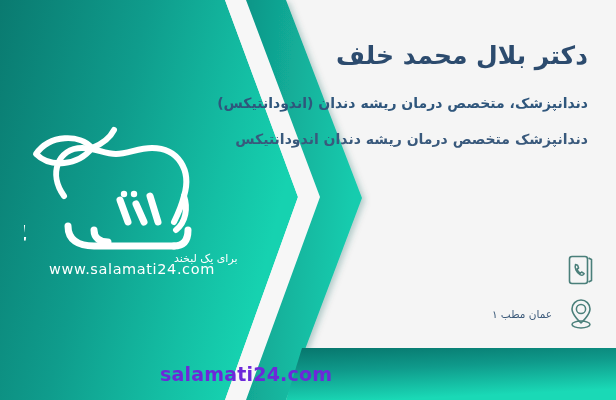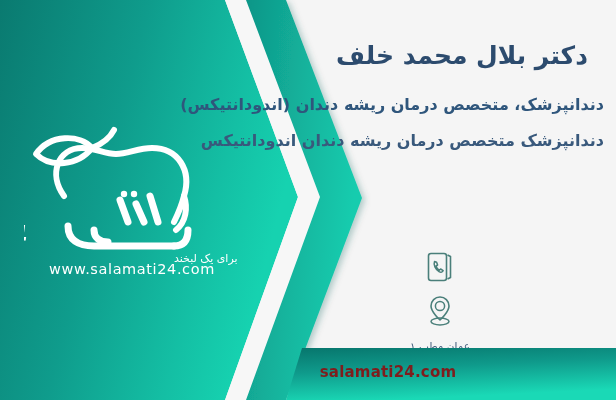--- a/index.html
+++ b/index.html
@@ -60,42 +60,42 @@
     font-size: 25px;
     font-weight: 700;
     color: #2c4b6e;
     letter-spacing: 0px;
     line-height: 1.25;
     white-space: nowrap;
   }
 
   .specialty-line {
     position: absolute;
-    right: 12px;
-    left: 0;
-    font-size: 16px;
+    right: 28px;
+    left: 0;
+    font-size: 14px;
     color: #2f567c;
     font-weight: 600;
     line-height: 1.5;
     white-space: nowrap;
     text-align: right;
   }
   .specialty-1 { top: 93px; }
   .specialty-2 { top: 129px; font-weight: 700; color: #39597c; }
 
   
   .contact-rows {
     position: absolute;
     right: 16px;
     top: 248px;
     width: 320px;
   }
   .contact-row {
     display: flex;
-    flex-direction: column;
+    flex-direction: row;
     align-items: center;
     justify-content: flex-start;
     gap: 10px;
     height: 44px;
   }
   .icon-box {
     width: 38px;
     height: 38px;
     flex: 0 0 38px;
     display: flex;
@@ -119,23 +119,22 @@
     width: 616px;
     height: 52px;
     overflow: hidden;
   }
   .bottom-bar svg { display: block; }
   .bottom-url {
     position: absolute;
     left: 0;
     right: 0;
     top: 15px;
-    text-align: center;
-    color: #7f1d1d;
-    font-size: 15px;
+    color: #6d28d9;
+    font-size: 19px;
     font-weight: 700;
     letter-spacing: 0.2px;
     direction: ltr;
     padding-left: 160px;
     box-sizing: border-box;
   }
 </style>
 </head>
 <body>
 

